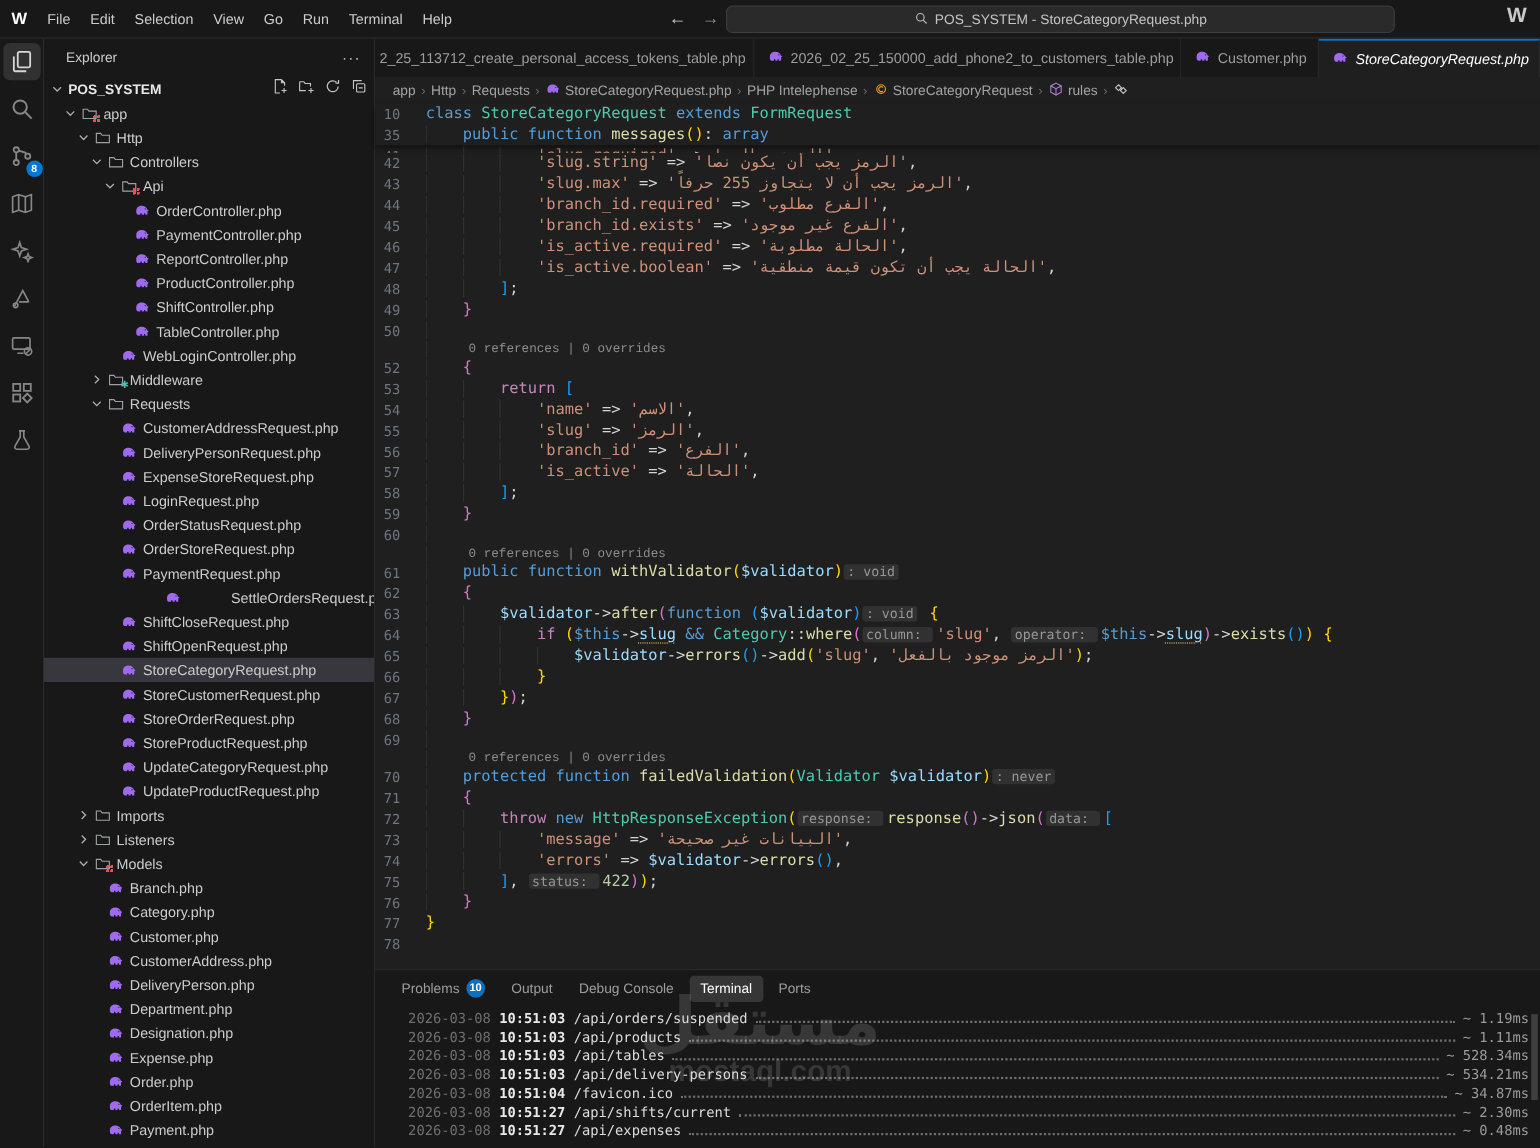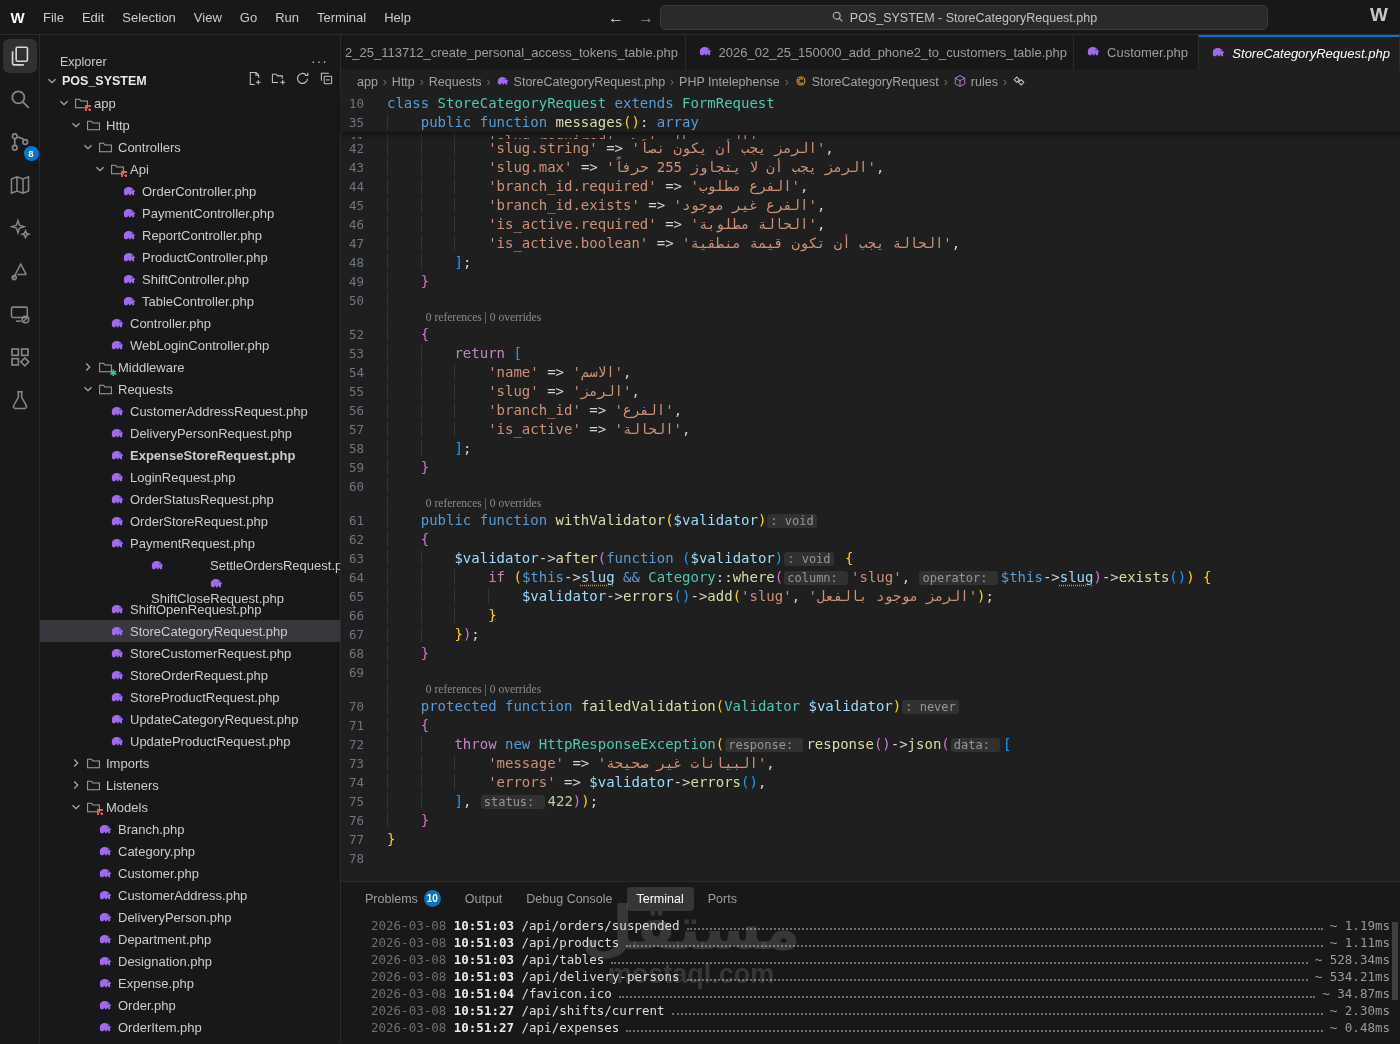--- a/index.html
+++ b/index.html
@@ -29,21 +29,21 @@
   .act-item { position:relative; width:34px; height:34px; margin-bottom:9px; display:flex; align-items:center;
     justify-content:center; color:#868686; border-radius:6px; }
   .act-item.active { background:#313131; color:#d7d7d7; }
   .act-item svg { width:22px; height:22px; }
   .act-badge { position:absolute; right:-2px; bottom:-2px; min-width:15px; height:15px; border-radius:8px;
     background:#0078d4; color:#fff; font-size:9.5px; font-weight:bold; display:flex; align-items:center;
     justify-content:center; padding:0 3px; }
 
   
   #sidebar { width:301px; background:#181818; border-right:1px solid #2b2b2b; overflow:hidden; }
-  #explorer-head { height:34px; display:flex; align-items:flex-end; justify-content:space-between; padding:0 12px 0 20px; }
+  #explorer-head { height:34px; display:flex; align-items:center; justify-content:space-between; padding:0 12px 0 20px; }
   #explorer-title { font-size:12.5px; color:#cccccc; }
   #explorer-more { color:#bbb; letter-spacing:1px; font-size:14px; }
   #root-row { height:23px; display:flex; align-items:center; padding:0 6px 0 4px; }
   #root-label { font-weight:bold; font-size:12.5px; color:#e7e7e7; flex:1; margin-left:2px; }
   .root-actions { display:flex; gap:9px; color:#c5c5c5; }
   .root-actions svg { width:15px; height:15px; }
   #tree { font-size:13px; }
   .tree-row { height:22px; display:flex; align-items:center; white-space:nowrap; color:#cccccc; }
   .tree-row.selected { background:#37373d; }
   .tree-chev { width:16px; flex:none; display:flex; justify-content:center; color:#ababab; }
@@ -72,21 +72,21 @@
   
   #sticky { flex:none; background:#1f1f1f; box-shadow:0 3px 5px rgba(0,0,0,.45); position:relative; z-index:3; }
   #partial-line { height:7px; overflow:hidden; flex:none; }
   #code { flex:1; overflow:hidden; position:relative; }
   .code-line { display:flex; height:19px; line-height:19px; font-size:14px; white-space:pre; }
   .code-line .ln { width:46px; flex:none; text-align:right; padding-right:23px; color:#6e7681; font-size:12.5px;
     font-family:"DejaVu Sans Mono",monospace; }
   .code-text { font-family:"DejaVu Sans Mono",monospace; white-space:pre; }
   .lens-line { height:15px; line-height:15px; font-size:11.5px; color:#8c8c8c; display:flex; }
   .lens-line .ln { width:46px; flex:none; }
-  .lens-text { font-family:Liberation Serif, serif; padding-left:25px; }
+  .lens-text { font-family:Liberation Mono, monospace; padding-left:25px; }
   .ig { box-shadow:inset 1px 0 0 #333333; }
   .tk-kw{color:#569CD6} .tk-ctl{color:#C586C0} .tk-fn{color:#DCDCAA} .tk-cls{color:#4EC9B0}
   .tk-var{color:#9CDCFE} .tk-str{color:#CE9178} .tk-num{color:#B5CEA8} .tk-pun{color:#D4D4D4}
   .tk-b1{color:#FFD602} .tk-b2{color:#DA70D6} .tk-b3{color:#179FFF}
   .tk-varsq{color:#9CDCFE; text-decoration:underline dotted #c09553; text-underline-offset:3px;}
   .tk-hint{color:#969696; background:#313131; border-radius:3px; padding:0 3px; margin:0 3px 0 1px; font-size:12px;}
 
   
   #panel { flex:none; height:162px; background:#181818; border-top:1px solid #2b2b2b; position:relative; overflow:hidden; }
   #panel-tabs { height:33px; display:flex; align-items:center; padding-left:14px; gap:4px; }
@@ -345,30 +345,20 @@
           <span class="tree-label">TableController.php</span>
         </div>
         <div class="tree-row" style="padding-left: 52px;">
           <span class="tree-chev"></span>
           <span class="tree-icon">
             <svg viewBox="0 0 16 16">
               <path fill="#a06af0" d="M2 11.3V8c0-2.8 2.4-4.7 5.3-4.7 2.6 0 4.8 1.5 5.4 3.6l1 .4c.4.2.3.8-.1.9l-.7.2v3c0 .3-.2.5-.5.5h-1.2c-.3 0-.5-.2-.5-.5v-1h-1.2v1c0 .3-.2.5-.5.5H7.8c-.3 0-.5-.2-.5-.5v-1H6v1c0 .3-.2.5-.5.5H4c-1.1 0-2-.9-2-2.1z"></path>
               <circle cx="10.7" cy="6.3" r=".6" fill="#1f1f1f"></circle>
             </svg>
           </span>
-          <span class="tree-label">Controller.php</span>
-        </div>
-        <div class="tree-row" style="padding-left: 52px;">
-          <span class="tree-chev"></span>
-          <span class="tree-icon">
-            <svg viewBox="0 0 16 16">
-              <path fill="#a06af0" d="M2 11.3V8c0-2.8 2.4-4.7 5.3-4.7 2.6 0 4.8 1.5 5.4 3.6l1 .4c.4.2.3.8-.1.9l-.7.2v3c0 .3-.2.5-.5.5h-1.2c-.3 0-.5-.2-.5-.5v-1h-1.2v1c0 .3-.2.5-.5.5H7.8c-.3 0-.5-.2-.5-.5v-1H6v1c0 .3-.2.5-.5.5H4c-1.1 0-2-.9-2-2.1z"></path>
-              <circle cx="10.7" cy="6.3" r=".6" fill="#1f1f1f"></circle>
-            </svg>
-          </span>
           <span class="tree-label">WebLoginController.php</span>
         </div>
         <div class="tree-row" style="padding-left: 40px;">
           <span class="tree-chev">
             <svg viewBox="0 0 16 16" fill="none" stroke="currentColor" stroke-width="1.4" width="14" height="14">
               <path d="M6 4l4 4-4 4"></path>
             </svg>
           </span>
           <span class="tree-icon">
             <svg viewBox="0 0 16 16" fill="none" stroke="#9da0a6" stroke-width="1.1">
@@ -404,21 +394,21 @@
         <div class="tree-row" style="padding-left: 52px;">
           <span class="tree-chev"></span>
           <span class="tree-icon">
             <svg viewBox="0 0 16 16">
               <path fill="#a06af0" d="M2 11.3V8c0-2.8 2.4-4.7 5.3-4.7 2.6 0 4.8 1.5 5.4 3.6l1 .4c.4.2.3.8-.1.9l-.7.2v3c0 .3-.2.5-.5.5h-1.2c-.3 0-.5-.2-.5-.5v-1h-1.2v1c0 .3-.2.5-.5.5H7.8c-.3 0-.5-.2-.5-.5v-1H6v1c0 .3-.2.5-.5.5H4c-1.1 0-2-.9-2-2.1z"></path>
               <circle cx="10.7" cy="6.3" r=".6" fill="#1f1f1f"></circle>
             </svg>
           </span>
           <span class="tree-label">DeliveryPersonRequest.php</span>
         </div>
-        <div class="tree-row" style="padding-left: 52px; font-weight: bold;">
+        <div class="tree-row" style="padding-left: 52px;">
           <span class="tree-chev"></span>
           <span class="tree-icon">
             <svg viewBox="0 0 16 16">
               <path fill="#a06af0" d="M2 11.3V8c0-2.8 2.4-4.7 5.3-4.7 2.6 0 4.8 1.5 5.4 3.6l1 .4c.4.2.3.8-.1.9l-.7.2v3c0 .3-.2.5-.5.5h-1.2c-.3 0-.5-.2-.5-.5v-1h-1.2v1c0 .3-.2.5-.5.5H7.8c-.3 0-.5-.2-.5-.5v-1H6v1c0 .3-.2.5-.5.5H4c-1.1 0-2-.9-2-2.1z"></path>
               <circle cx="10.7" cy="6.3" r=".6" fill="#1f1f1f"></circle>
             </svg>
           </span>
           <span class="tree-label">ExpenseStoreRequest.php</span>
         </div>
         <div class="tree-row" style="padding-left: 52px;">
@@ -464,21 +454,21 @@
         <div class="tree-row" style="padding-left: 52px; gap: 40px;">
           <span class="tree-chev"></span>
           <span class="tree-icon">
             <svg viewBox="0 0 16 16">
               <path fill="#a06af0" d="M2 11.3V8c0-2.8 2.4-4.7 5.3-4.7 2.6 0 4.8 1.5 5.4 3.6l1 .4c.4.2.3.8-.1.9l-.7.2v3c0 .3-.2.5-.5.5h-1.2c-.3 0-.5-.2-.5-.5v-1h-1.2v1c0 .3-.2.5-.5.5H7.8c-.3 0-.5-.2-.5-.5v-1H6v1c0 .3-.2.5-.5.5H4c-1.1 0-2-.9-2-2.1z"></path>
               <circle cx="10.7" cy="6.3" r=".6" fill="#1f1f1f"></circle>
             </svg>
           </span>
           <span class="tree-label">SettleOrdersRequest.php</span>
         </div>
-        <div class="tree-row" style="padding-left: 52px; flex-direction: column;">
+        <div class="tree-row" style="padding-left: 52px;">
           <span class="tree-chev"></span>
           <span class="tree-icon">
             <svg viewBox="0 0 16 16">
               <path fill="#a06af0" d="M2 11.3V8c0-2.8 2.4-4.7 5.3-4.7 2.6 0 4.8 1.5 5.4 3.6l1 .4c.4.2.3.8-.1.9l-.7.2v3c0 .3-.2.5-.5.5h-1.2c-.3 0-.5-.2-.5-.5v-1h-1.2v1c0 .3-.2.5-.5.5H7.8c-.3 0-.5-.2-.5-.5v-1H6v1c0 .3-.2.5-.5.5H4c-1.1 0-2-.9-2-2.1z"></path>
               <circle cx="10.7" cy="6.3" r=".6" fill="#1f1f1f"></circle>
             </svg>
           </span>
           <span class="tree-label">ShiftCloseRequest.php</span>
         </div>
         <div class="tree-row" style="padding-left: 52px;">

